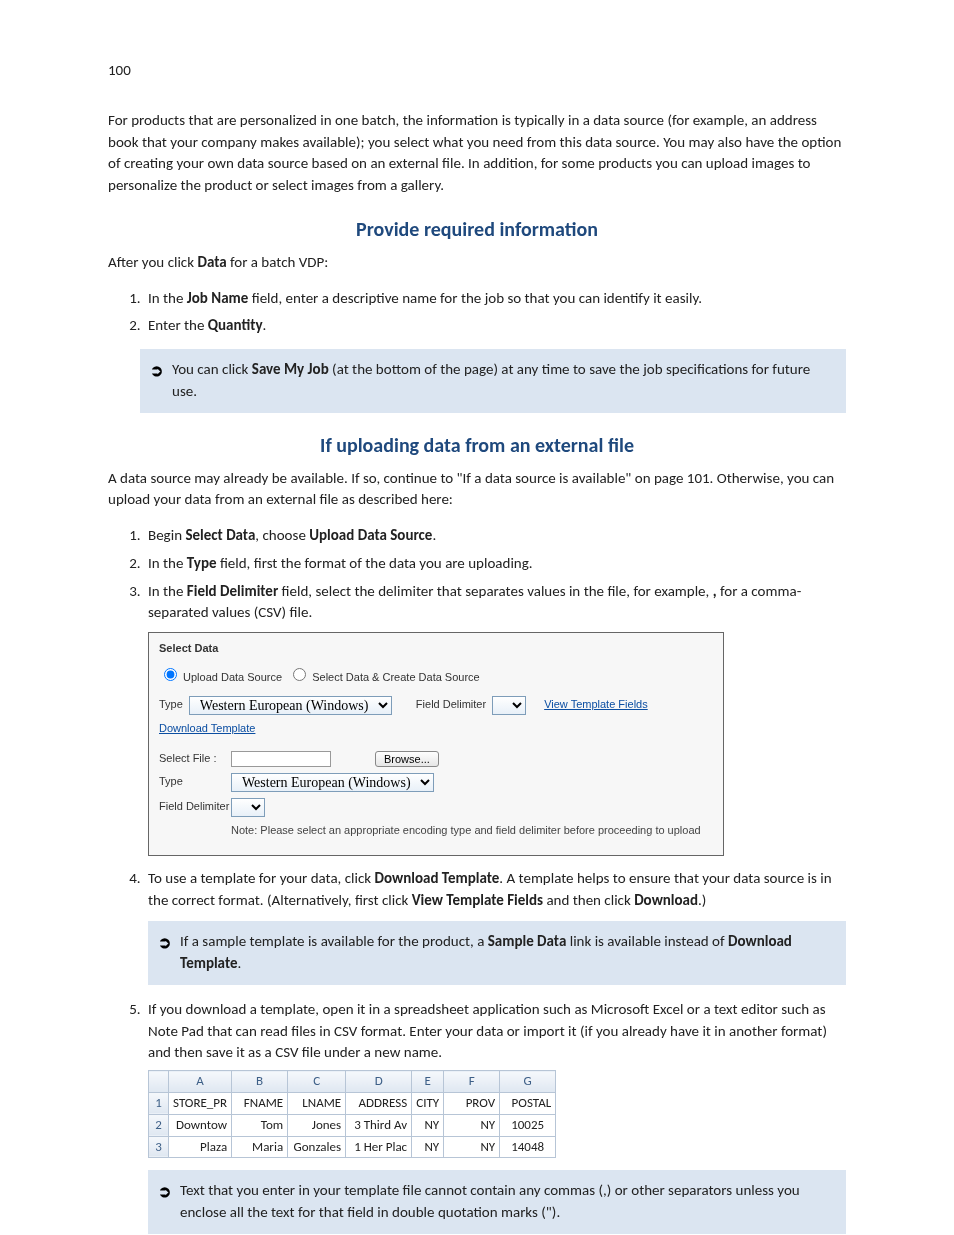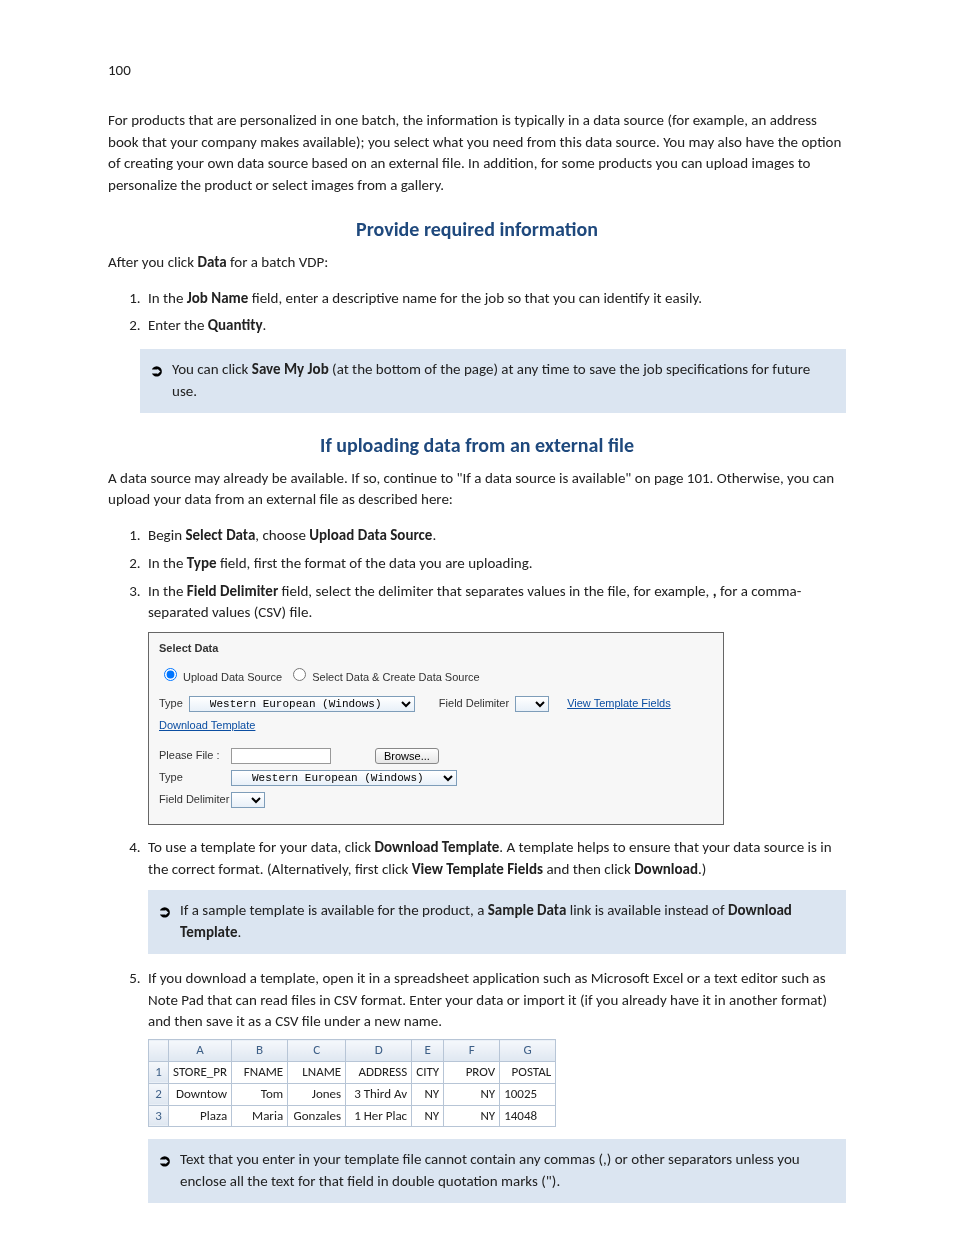--- a/index.html
+++ b/index.html
@@ -52,25 +52,25 @@
     font-size: 11px;
     color: #333;
     padding: 8px 10px 10px 10px;
     margin: 8px 0 12px 0;
     width: 554px;
   }
   .shot-box .title { font-weight: bold; margin-bottom: 8px; }
   .shot-box .row { display: flex; align-items: center; gap: 6px; margin-bottom: 6px; flex-wrap: wrap; }
   .shot-box label { white-space: nowrap; }
   .shot-box select {
-    font-size: 11px;
-    font-family: Liberation Mono, monospace;
+    font-size: 14px;
+    font-family: Liberation Serif, serif;
     border: 1px solid #7e9db9;
     background: linear-gradient(#fff,#e8f0f8);
-    padding: 0 16px;
+    padding: 0 6px;
   }
   .shot-box input.text {
     font-size: 11px;
     border: 1px solid #999;
     background: #fff;
     padding: 1px 4px;
     width: 90px;
   }
   .shot-box button {
     font-size: 11px;
@@ -116,21 +116,21 @@
     background: linear-gradient(#f5f8fc,#dfe7f1);
     width: 20px;
   }
   table.spreadsheet tbody th {
     background: linear-gradient(#f5f8fc,#dfe7f1);
     color: #3d5f87;
     text-align: center;
     font-weight: normal;
     width: 20px;
   }
-  table.spreadsheet td.num { text-align: left; }
+  table.spreadsheet td.num { text-align: center; }
   b { font-weight: bold; }
 </style>
 </head>
 <body>
 
 <div class="page-number">100</div>
 
 <p>For products that are personalized in one batch, the information is typically in a data source (for example, an address book that your company makes available); you select what you need from this data source. You may also have the option of creating your own data source based on an external file. In addition, for some products you can upload images to personalize the product or select images from a gallery.</p>
 
 <h2 class="section">Provide required information</h2>
@@ -180,33 +180,34 @@
         <span style="width:12px;"></span>
         <label>Field Delimiter</label>
         <select style="width:34px;"><option>,</option></select>
         <span style="width:6px;"></span>
         <a href="#" class="link">View Template Fields</a>
         <span style="width:4px;"></span>
         <a href="#" class="link">Download Template</a>
       </div>
 
       <div class="subgrid">
-        <label>Please File :</label>
+        <label>Select File :</label>
         <div class="row" style="margin:0;gap:44px;">
           <input class="text" type="text" style="">
           <button>Browse...</button>
         </div>
 
         <label>Type</label>
         <div><select><option>Western European (Windows)</option></select></div>
 
         <label>Field Delimiter</label>
         <div><select style="width:34px;"><option>,</option></select></div>
 
         <div></div>
+        <div class="note full">Note: Please select an appropriate encoding type and field delimiter before proceeding to upload</div>
 
         <div></div>
       </div>
     </div>
   </li>
 
   <li>
     <span>To use a template for your data, click </span><b>Download Template</b><span>. A template helps to ensure that your data source is in the correct format. (Alternatively, first click </span><b>View Template Fields</b><span> and then click </span><b>Download</b><span>.)</span>
 
     <div class="tip-box" style="margin-top:10px;">

